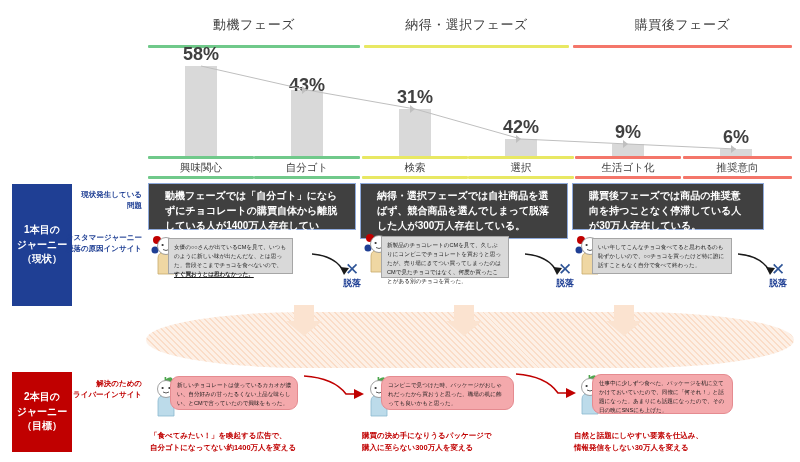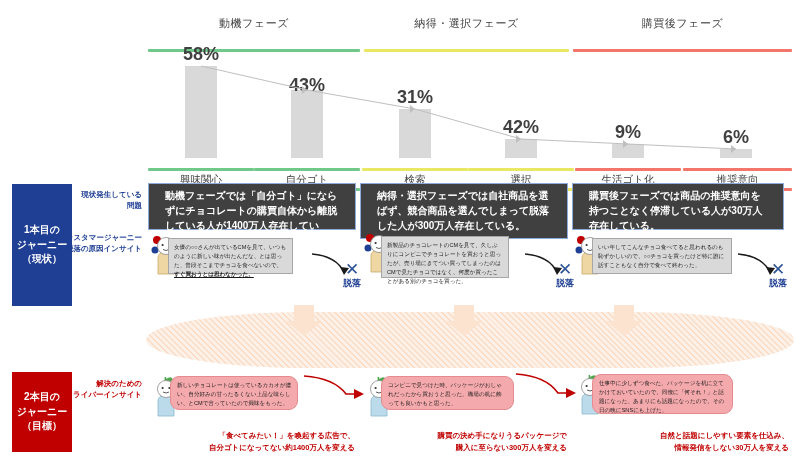--- a/index.html
+++ b/index.html
@@ -7,40 +7,40 @@
     width: 800px; height: 462px;
     background: #ffffff;
     font-family: "Liberation Sans", "DejaVu Sans", sans-serif;
     overflow: hidden;
   }
   #slide { position: relative; width: 800px; height: 462px; }
 
   
   .phase-hdr { position: absolute; text-align: center; }
   .phase-hdr .lbl {
-    font-size: 11px; color: #404040; letter-spacing: .5px;
-    white-space: nowrap; padding-bottom: 18px;
+    font-size: 13px; color: #404040; letter-spacing: .5px;
+    white-space: nowrap; padding-bottom: 11px;
   }
   .phase-hdr .rule { height: 2.5px; width: 100%; border-radius: 1px; }
 
   
   #chart { position: absolute; left: 148px; top: 58px; width: 645px; height: 100px; }
   .bar-col { position: absolute; bottom: 0; width: 106px; height: 100px; }
   .bar {
     position: absolute; bottom: 0; left: 50%; transform: translateX(-50%);
     width: 32px; background: #d9d9d9;
   }
   .bar-val {
     position: absolute; left: 50%; transform: translateX(-50%);
     font-size: 18px; font-weight: bold; color: #404040; white-space: nowrap;
   }
   #spark { position: absolute; left: 148px; top: 58px; width: 645px; height: 100px; }
 
   
-  .stage { position: absolute; width: 106px; text-align: center; margin-top: 12px; }
+  .stage { position: absolute; width: 106px; text-align: center; }
   .stage .top-rule, .stage .bot-rule { height: 2.5px; border-radius: 1px; }
   .stage .name {
     font-size: 10.5px; color: #404040; padding: 2px 0 1.5px;
     white-space: nowrap;
   }
 
   
   .side-box {
     position: absolute; color: #fff; font-size: 10px; font-weight: bold;
     display: flex; align-items: center; justify-content: center;
@@ -58,21 +58,21 @@
   #lbl-driver   { left: 62px; top: 378px; width: 80px; color: #c00000; }
 
   
   .banner {
     position: absolute; background: #404040; border: 1px solid #8faadc;
     color: #fff; font-size: 10px; font-weight: bold; line-height: 1.5;
     padding: 4px 16px;
   }
   #ban1 { left: 148px; top: 183px; width: 208px; height: 47px; }
   #ban2 { left: 360px; top: 183px; width: 208px; height: 56px; }
-  #ban3 { left: 572px; top: 183px; width: 212px; height: 47px; }
+  #ban3 { left: 572px; top: 183px; width: 192px; height: 47px; }
 
   
   .bub-gray {
     position: absolute; background: #d9d9d9; border: 1px solid #a6a6a6;
     font-size: 5.6px; color: #1a1a1a; line-height: 1.62; padding: 4px 5px;
   }
   .bub-gray b { font-weight: bold; text-decoration: underline; }
   #bub1 { left: 168px; top: 238px; width: 125px; height: 36px; }
   #bub2 { left: 381px; top: 236px; width: 128px; height: 42px; }
   #bub3 { left: 592px; top: 238px; width: 140px; height: 36px; }
@@ -83,21 +83,21 @@
     border-radius: 9px; font-size: 5.6px; color: #1a1a1a;
     line-height: 1.62; padding: 4px 6px;
   }
   #pb1 { left: 170px; top: 376px; width: 128px; height: 34px; }
   #pb2 { left: 381px; top: 376px; width: 133px; height: 34px; }
   #pb3 { left: 592px; top: 374px; width: 141px; height: 40px; }
 
   
   .cap {
     position: absolute; color: #c00000; font-size: 7.5px; font-weight: bold;
-    text-align: right; line-height: 1.6;
+    text-align: left; line-height: 1.6;
   }
   #cap1 { left: 150px; top: 430px; width: 205px; }
   #cap2 { left: 362px; top: 430px; width: 205px; }
   #cap3 { left: 574px; top: 430px; width: 215px; }
 
   
   .drop { position: absolute; text-align: center; width: 40px; }
   .drop .x {
     font-size: 17px; font-weight: bold; color: #2f5597; line-height: .85;
   }

